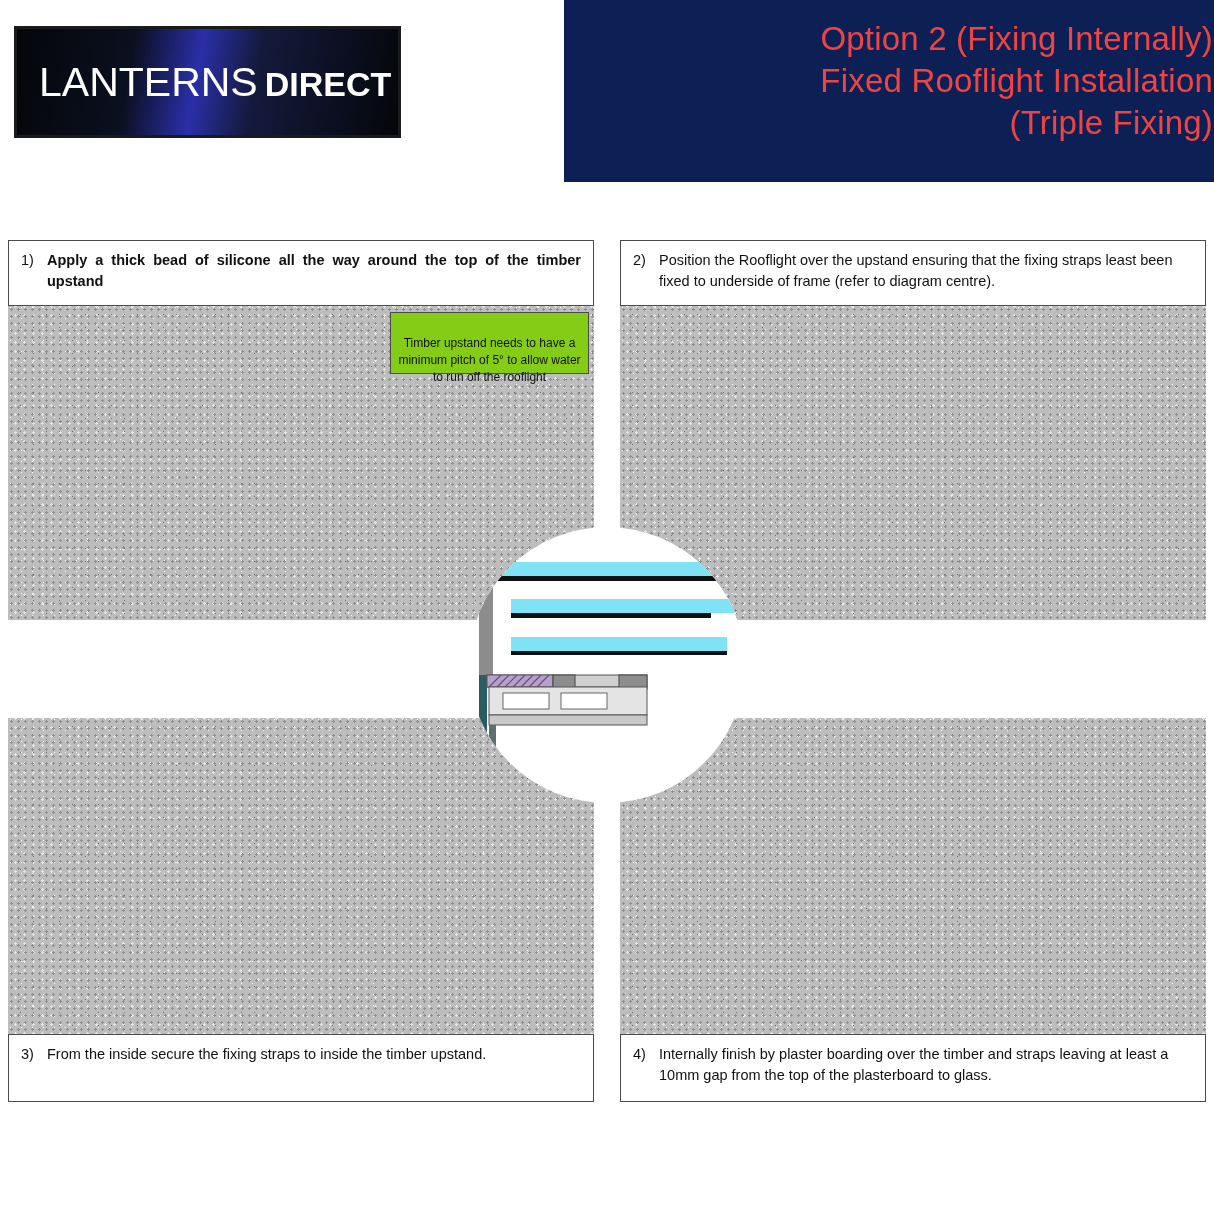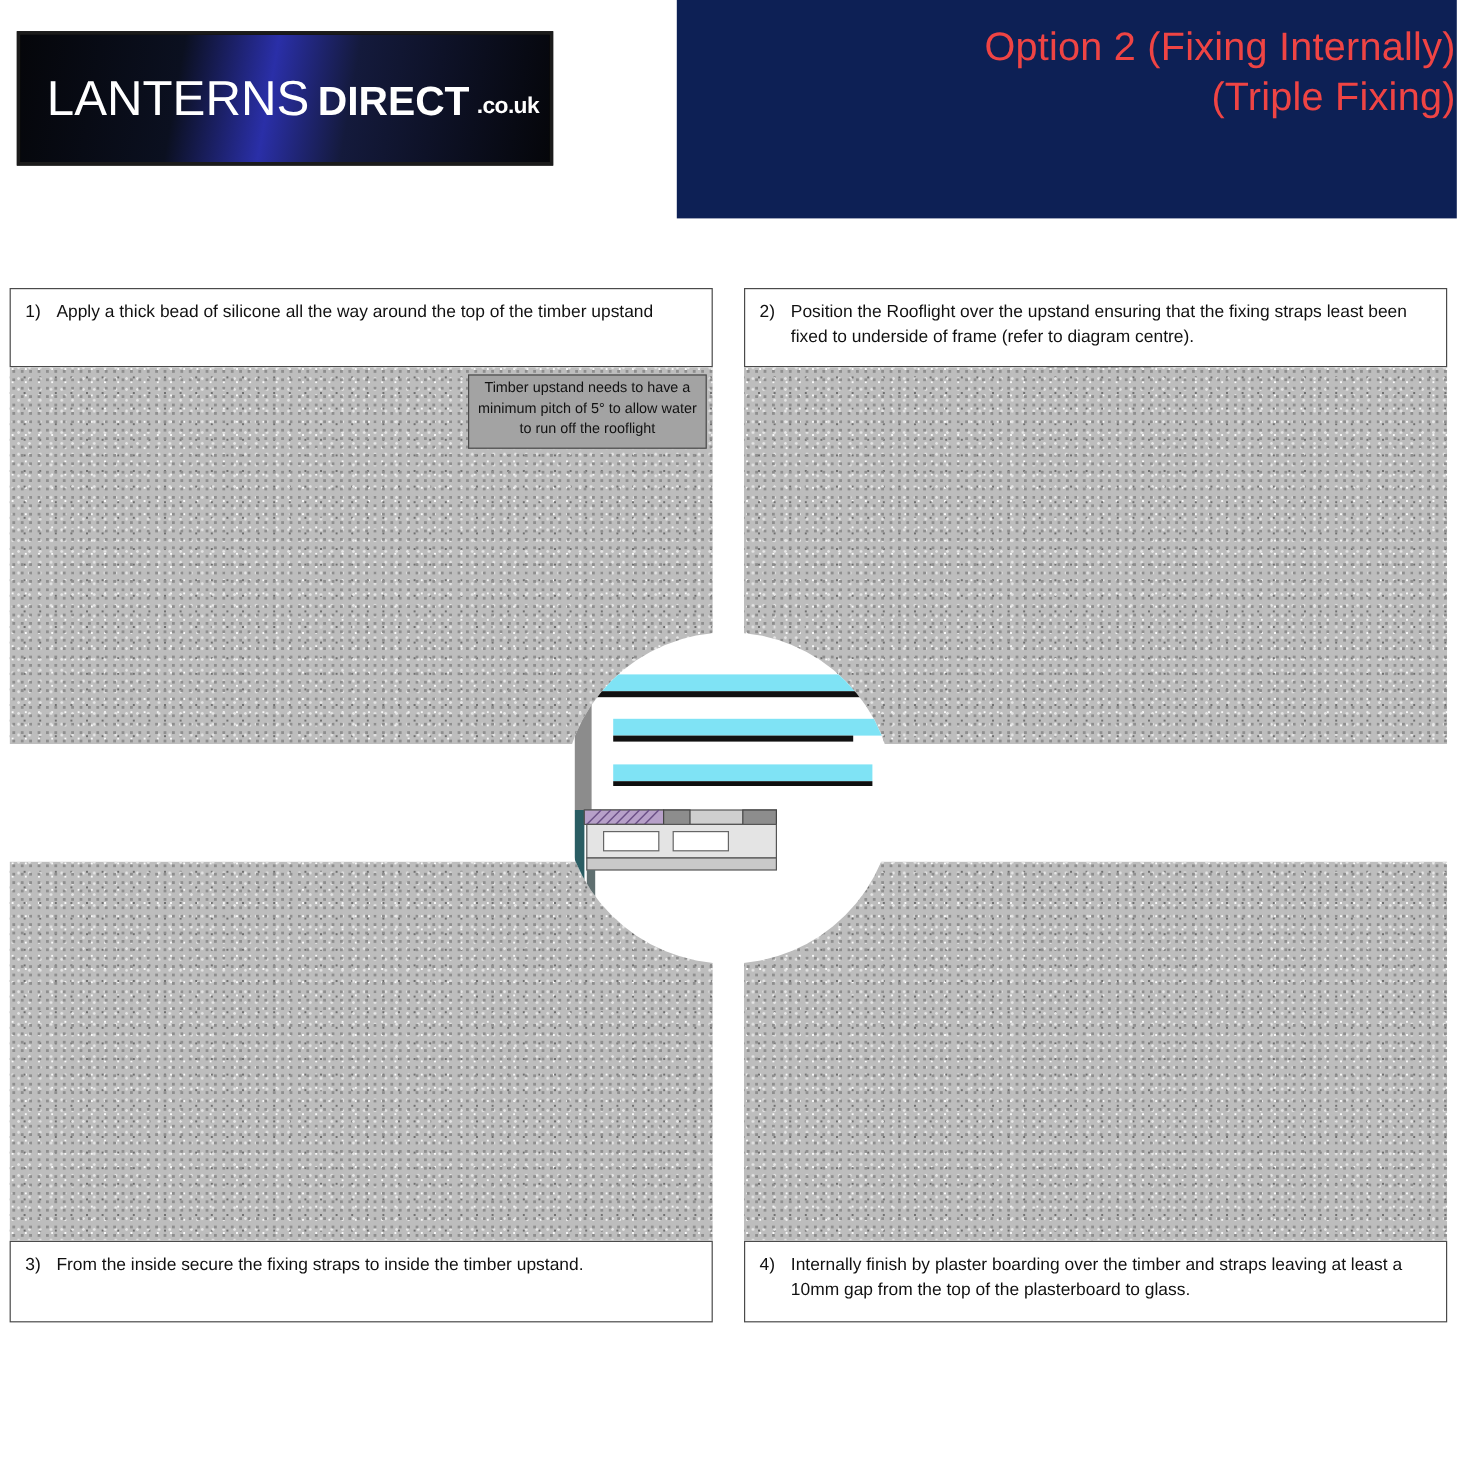--- a/index.html
+++ b/index.html
@@ -8,21 +8,21 @@
     width:1214px; height:1214px;
     background:#ffffff;
     font-family:"Liberation Sans", sans-serif;
     position:relative;
     overflow:hidden;
   }
 
   
   #header { position:absolute; left:0; top:0; width:1214px; height:182px; }
   #logo-box {
-    position:absolute; left:14px; top:26px; width:447px; height:112px;
+    position:absolute; left:14px; top:26px; width:387px; height:112px;
     border:3px solid #1b1b1b; background:#000;
     display:flex; align-items:center; justify-content:flex-start;
     overflow:hidden;
   }
   #logo-inner {
     position:relative; width:100%; height:100%;
     background:linear-gradient(100deg,#05060a 0%, #0b1020 30%, #2a2fa8 47%, #141a3c 62%, #05060a 100%);
     display:flex; align-items:center;
   }
   #logo-text {
@@ -48,42 +48,42 @@
   }
   .caption {
     border:1px solid #4a4a4a; background:#fff;
     font-size:14.5px; line-height:21px; color:#111;
     padding:9px 12px 10px 12px;
     position:absolute;
   }
   .cap-row { display:flex; align-items:flex-start; }
   .cap-num { width:26px; flex:0 0 26px; }
   .cap-txt { flex:1 1 auto; }
-  .justify .cap-txt { text-align:justify; }
+  .justify .cap-txt { text-align:justify;font-weight:bold; }
 
   .roofimg { position:absolute; overflow:hidden; }
 
   
   .speckle {
     position:absolute; inset:0;
     background-color:#bdbdbd;
     background-image:
       radial-gradient(#8e8e8e 1.1px, transparent 1.2px),
       radial-gradient(#e6e6e6 1.1px, transparent 1.2px),
       radial-gradient(#6f6f6f 0.9px, transparent 1px),
       radial-gradient(#fafafa 0.9px, transparent 1px);
     background-size:7px 7px, 9px 9px, 13px 13px, 11px 11px;
     background-position:0 0, 3px 5px, 6px 2px, 8px 7px;
   }
 
   
   #note-box {
-    position:absolute; border:1px solid #4a4a4a; background:#a3a3a3;
+    position:absolute; border:1px solid #4a4a4a; background:#84cc16;
     font-size:12px; line-height:17px; text-align:center; color:#111;
-    padding:2px 6px;
+    padding:22px 6px;
   }
 
   
   #detail-circle {
     position:absolute; left:469px; top:527px; width:276px; height:276px;
     border-radius:50%; background:#ffffff; overflow:hidden; z-index:40;
   }
 
   svg { display:block; }
 </style>
@@ -97,20 +97,21 @@
       <div id="logo-text">
         <span id="logo-lanterns">LANTERNS</span>
         <span id="logo-direct">DIRECT</span>
         <span id="logo-couk">.co.uk</span>
       </div>
     </div>
   </div>
 
   <div id="title-band">
     <div>Option 2 (Fixing Internally)</div>
+    <div>Fixed Rooflight Installation</div>
     <div>(Triple Fixing)</div>
   </div>
 </div>
 
 <div class="caption justify" style="left:8px; top:240px; width:586px; height:66px;">
   <div class="cap-row">
     <span class="cap-num">1)</span>
     <span class="cap-txt">Apply a thick bead of silicone all the way around the top of the timber upstand</span>
   </div>
 </div>

